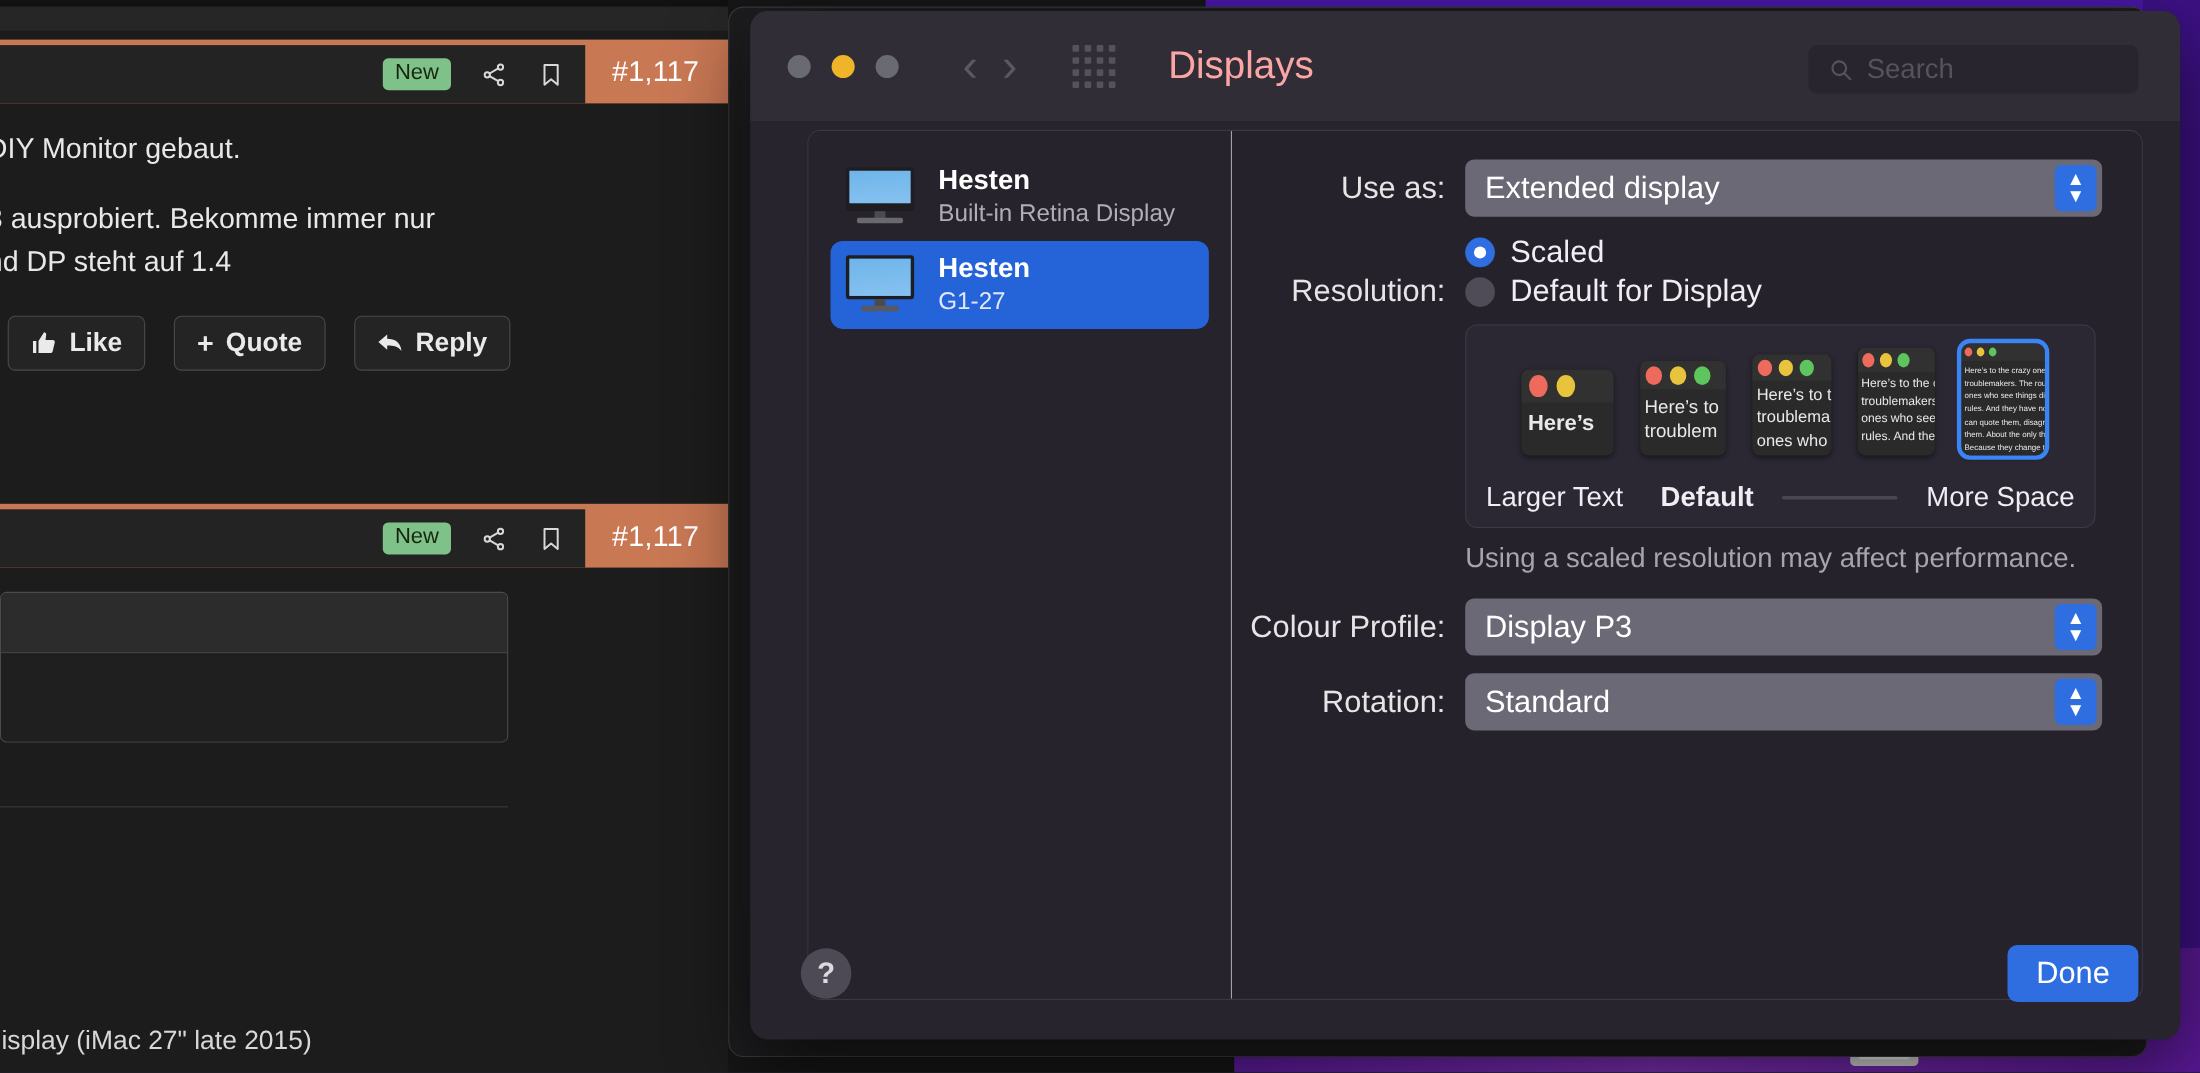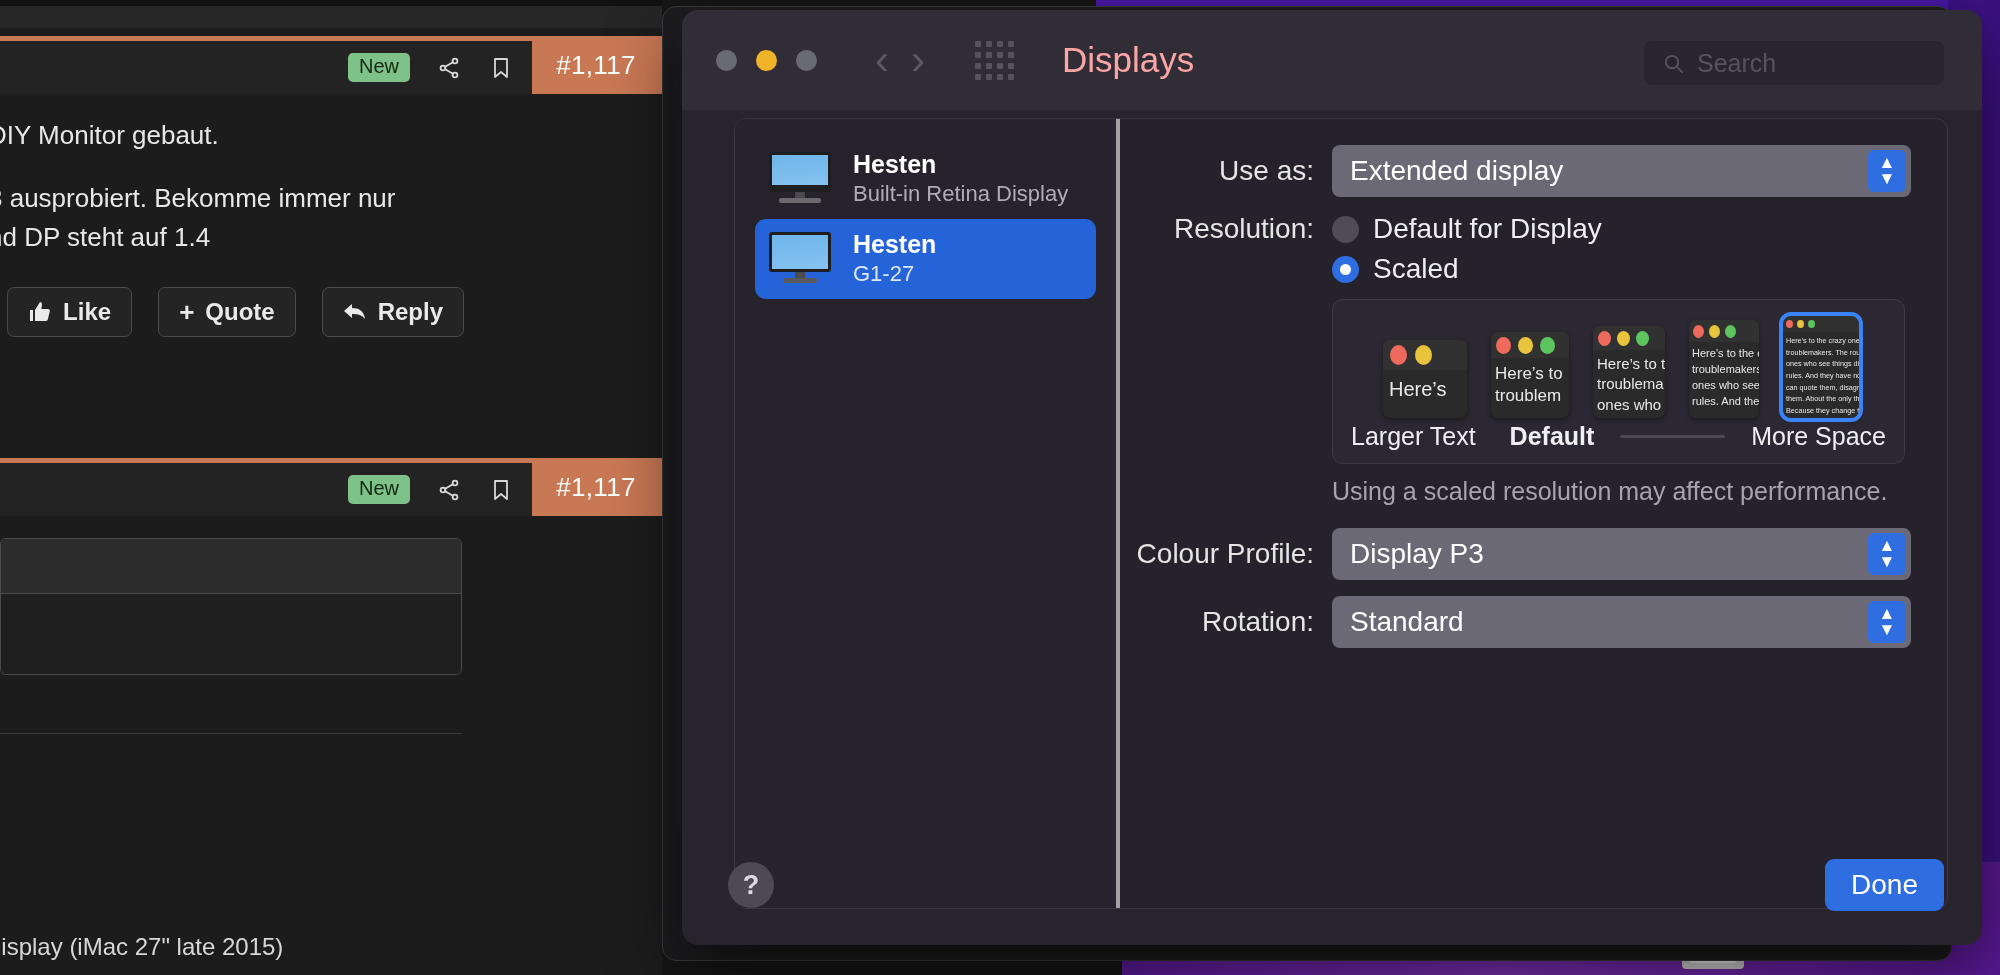--- a/index.html
+++ b/index.html
@@ -117,21 +117,21 @@
     position:absolute; right:38px; top:31px; width:300px; height:44px;
     background:#28252e; border-radius:8px; display:flex; align-items:center; gap:12px;
     padding-left:18px; color:#56535d; font-size:25px;
   }
 
   .sheet-body {
     position:absolute; left:52px; top:108px; right:34px; bottom:36px;
     background:#25222c; border:1px solid #3b3743; border-radius:12px;
     display:flex; overflow:hidden;
   }
-  .display-list { width:385px; border-right:4px solid #a3a3a3; padding:20px 20px 0 20px; background:#26232d; }
+  .display-list { width:385px; border-right:1px solid #a3a3a3; padding:20px 20px 0 20px; background:#26232d; }
   .dl-row { display:flex; align-items:center; gap:22px; border-radius:11px; padding:10px 14px; }
   .dl-row.sel { background:#2563d9; }
   .dl-name { color:#fff; font-size:25px; font-weight:bold; line-height:1.25; }
   .dl-sub { color:#b0adb8; font-size:22px; line-height:1.3; }
   .dl-row.sel .dl-sub { color:#dfe7fb; }
 
   .mon { width:62px; height:54px; position:relative; flex:none; }
   .mon .screen { position:absolute; left:0; top:0; width:62px; height:40px; border-radius:3px;
       background:linear-gradient(175deg,#6fb5ea,#86c2f0); border:3px solid #1e1e20; }
   .mon .neck { position:absolute; left:26px; top:40px; width:10px; height:7px; background:#4b4b4f; }
@@ -166,21 +166,21 @@
     border-radius:11px; padding:14px 18px 12px;
   }
   .thumbs { display:flex; align-items:flex-end; gap:24px; height:104px; padding-left:32px; }
   .thumb { background:#2a2a2a; border-radius:7px; overflow:hidden; position:relative; flex:none;
            box-shadow:0 2px 5px rgba(0,0,0,.45); }
   .thumb .bar { background:#313131; display:flex; align-items:center; gap:0; }
   .thumb .dot { border-radius:50%; flex:none; }
   .thumb .txt { color:#e9e9e9; overflow:hidden; }
   .thumb.selected { outline:4px solid #3b84f5; outline-offset:0; border-radius:8px; }
 
-  .scale-labels { display:flex; align-items:center; margin-top:4px; }
+  .scale-labels { display:flex; align-items:center; margin-top:24px; }
   .sl { color:#efeef2; font-size:25px; }
   .sl.bold { font-weight:bold; }
   .sl-track { flex:1; height:3px; background:#4a4653; margin:0 26px; border-radius:2px; }
 
   .hint { margin:13px 0 0 212px; color:#a7a4ae; font-size:25px; }
 
   .sheet-footer { position:absolute; left:46px; right:38px; bottom:34px; display:flex; align-items:center; }
   .help-btn { width:46px; height:46px; border-radius:50%; background:#4d4a55; color:#dcdae0;
      font-size:27px; display:flex; align-items:center; justify-content:center; font-weight:bold; }
   .done-btn { margin-left:auto; background:#2f6ee0; color:#fff; font-size:28px;
@@ -385,45 +385,45 @@
         <div class="row-label">Use as:</div>
         <div class="popup">
           <span>Extended display</span>
           <span class="stepper">
             <span>▲</span>
               <span>▼</span>
           </span>
         </div>
       </div>
 
+      <div class="row" style="margin-bottom:4px;">
+        <div class="row-label"></div>
+        <div class="radio-row">
+          <span class="radio on"></span>
+          <span class="radio-label">Scaled</span>
+        </div>
+      </div>
+
       <div class="row" style="margin-bottom:8px;">
         <div class="row-label">Resolution:</div>
         <div class="radio-row">
           <span class="radio"></span>
           <span class="radio-label">Default for Display</span>
         </div>
       </div>
 
-      <div class="row" style="margin-bottom:4px;">
-        <div class="row-label"></div>
-        <div class="radio-row">
-          <span class="radio on"></span>
-          <span class="radio-label">Scaled</span>
-        </div>
-      </div>
-
       <div class="scale-box">
         <div class="thumbs">
 
           <div class="thumb" style="width:84px;height:78px;">
             <div class="bar" style="height:30px;padding-left:7px;gap:8px;">
               <i class="dot" style="width:17px;height:20px;background:#ee6a5c;"></i>
               <i class="dot" style="width:17px;height:20px;background:#e8c33c;"></i>
             </div>
-            <div class="txt" style="font-size:20px;padding:8px 6px;line-height:1.15;">Here’s</div>
+            <div class="txt" style="font-size:20px;padding:8px 6px;line-height:1.15;font-weight:bold;">Here’s</div>
           </div>
 
           <div class="thumb" style="width:78px;height:86px;">
             <div class="bar" style="height:26px;padding-left:5px;gap:7px;">
               <i class="dot" style="width:15px;height:17px;background:#ee6a5c;"></i>
               <i class="dot" style="width:15px;height:17px;background:#e8c33c;"></i>
               <i class="dot" style="width:15px;height:17px;background:#5ec45e;"></i>
             </div>
             <div class="txt" style="font-size:17px;padding:5px 4px;line-height:1.3;white-space:pre;">Here’s to
 troublem</div>

